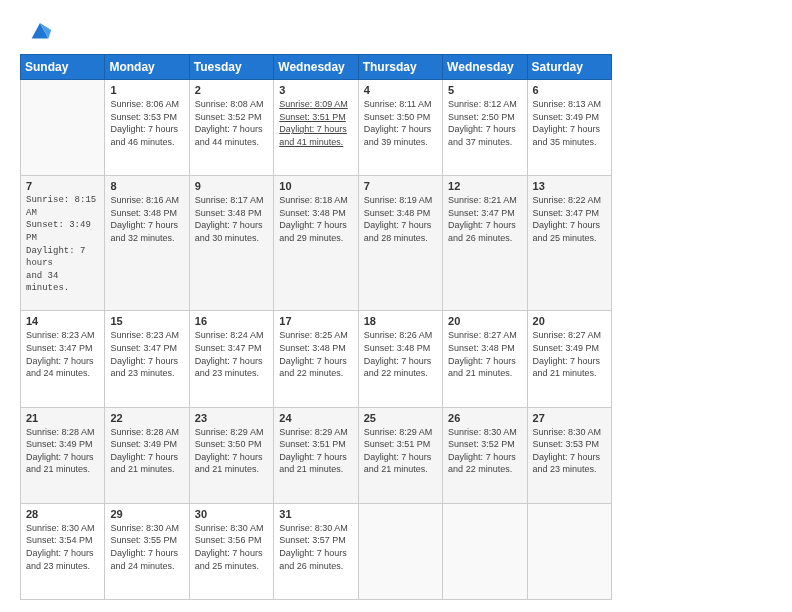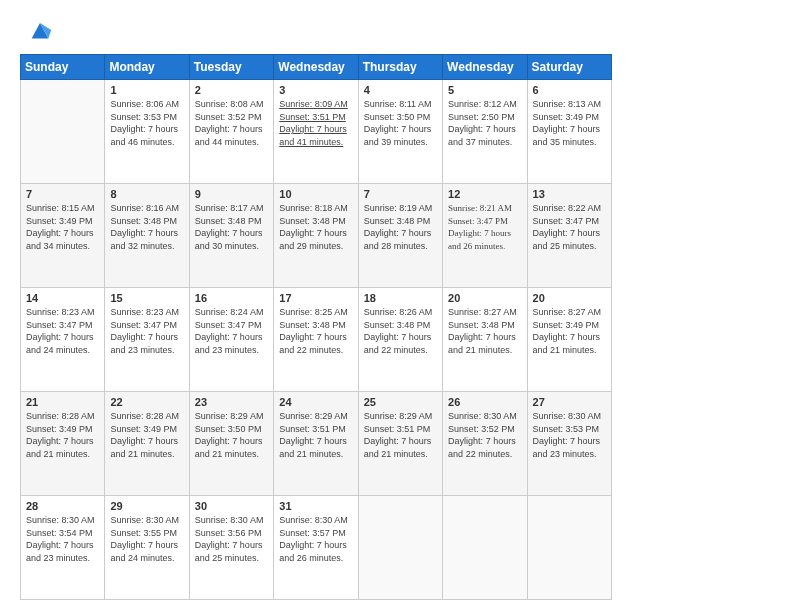--- a/index.html
+++ b/index.html
@@ -176,21 +176,21 @@
             <span class="day-num">6</span>
             <div class="day-info" style="white-space: pre-line;">Sunrise: 8:13 AM
 Sunset: 3:49 PM
 Daylight: 7 hours
 and 35 minutes.</div>
           </td>
         </tr>
         <tr class="row-alt">
           <td>
             <span class="day-num">7</span>
-            <div class="day-info" style="white-space: pre-line;">Sunrise: 8:15 AM
+            <div class="day-info" style="white-space: pre-line; font-family: Liberation Mono, monospace;">Sunrise: 8:15 AM
 Sunset: 3:49 PM
 Daylight: 7 hours
 and 34 minutes.</div>
           </td>
           <td>
             <span class="day-num">8</span>
             <div class="day-info" style="white-space: pre-line;">Sunrise: 8:16 AM
 Sunset: 3:48 PM
 Daylight: 7 hours
 and 32 minutes.</div>
@@ -211,21 +211,21 @@
           </td>
           <td>
             <span class="day-num">7</span>
             <div class="day-info" style="white-space: pre-line;">Sunrise: 8:19 AM
 Sunset: 3:48 PM
 Daylight: 7 hours
 and 28 minutes.</div>
           </td>
           <td>
             <span class="day-num">12</span>
-            <div class="day-info" style="white-space: pre-line; font-family: Liberation Serif, serif;">Sunrise: 8:21 AM
+            <div class="day-info" style="white-space: pre-line;">Sunrise: 8:21 AM
 Sunset: 3:47 PM
 Daylight: 7 hours
 and 26 minutes.</div>
           </td>
           <td>
             <span class="day-num">13</span>
             <div class="day-info" style="white-space: pre-line;">Sunrise: 8:22 AM
 Sunset: 3:47 PM
 Daylight: 7 hours
 and 25 minutes.</div>

